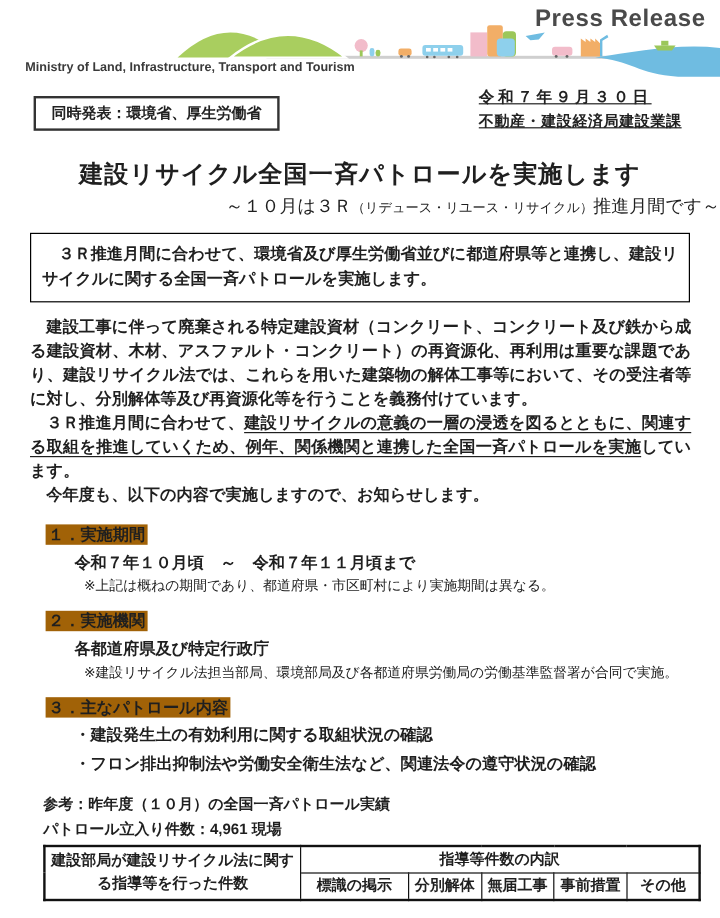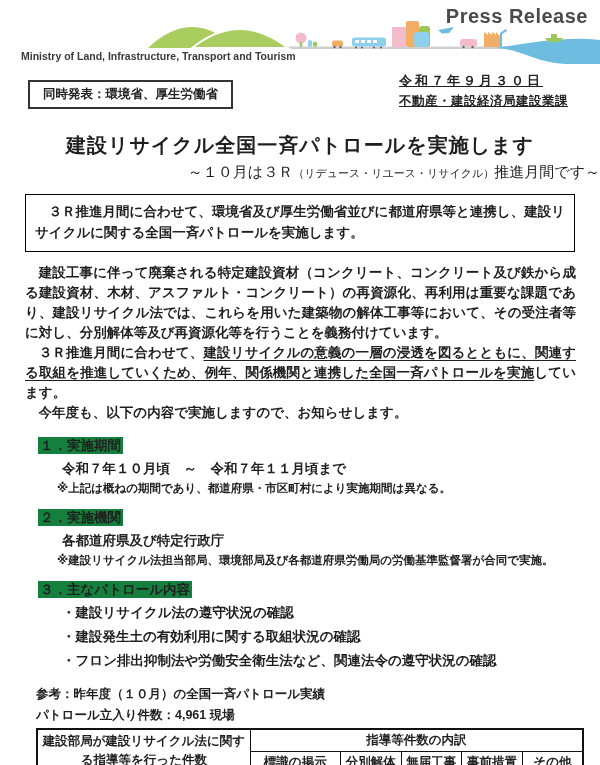--- a/index.html
+++ b/index.html
@@ -61,23 +61,23 @@
     font-size: 13.5px; font-weight: bold; line-height: 1.48;
     text-align: justify;
   }
   .body-text p { text-indent: 0; }
   .ul { text-decoration: underline; text-underline-offset: 3px; }
 
   
   .sections { margin: 14px 24px 0 38px; }
   .section { margin-bottom: 13px; }
   .sec-heading { font-size: 13.5px; font-weight: bold; }
-  .sec-heading .hl { background: #15803d; padding: 1px 2px; }
+  .sec-heading .hl { background: #a16207; padding: 1px 2px; }
   .sec-content { margin: 5px 0 0 24px; font-size: 13.5px; font-weight: bold; }
-  .sec-note { margin: 3px 0 0 19px; font-size: 11.5px; font-weight: bold; color: #222; }
+  .sec-note { margin: 3px 0 0 32px; font-size: 11.5px; font-weight: normal; color: #222; }
   .bullets { margin: 5px 0 0 24px; font-size: 13.5px; font-weight: bold; }
   .bullets div { margin-bottom: 6px; }
 
   
   .reference { margin: 16px 24px 0 36px; font-size: 12.5px; font-weight: bold; }
   .reference div { margin-bottom: 4px; }
   table.stats {
     border-collapse: collapse;
     margin: 2px 0 0 36px;
     width: 548px;
@@ -175,21 +175,20 @@
     <div class="sec-note">※上記は概ねの期間であり、都道府県・市区町村により実施期間は異なる。</div>
   </div>
   <div class="section">
     <div class="sec-heading"><span class="hl">２．実施機関</span></div>
     <div class="sec-content">各都道府県及び特定行政庁</div>
     <div class="sec-note">※建設リサイクル法担当部局、環境部局及び各都道府県労働局の労働基準監督署が合同で実施。</div>
   </div>
   <div class="section">
     <div class="sec-heading"><span class="hl">３．主なパトロール内容</span></div>
     <div class="bullets">
-      <div>・建設リサイクル法の遵守状況の確認</div>
       <div>・建設発生土の有効利用に関する取組状況の確認</div>
       <div>・フロン排出抑制法や労働安全衛生法など、関連法令の遵守状況の確認</div>
     </div>
   </div>
 </div>
 
 <div class="reference">
   <div>参考：昨年度（１０月）の全国一斉パトロール実績</div>
   <div>パトロール立入り件数：4,961 現場</div>
 </div>

